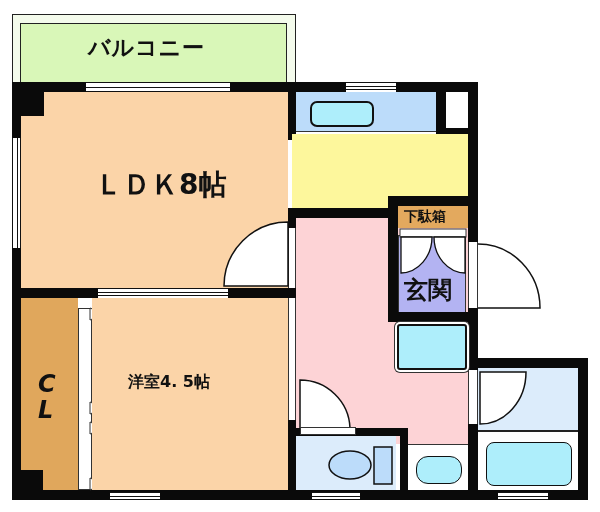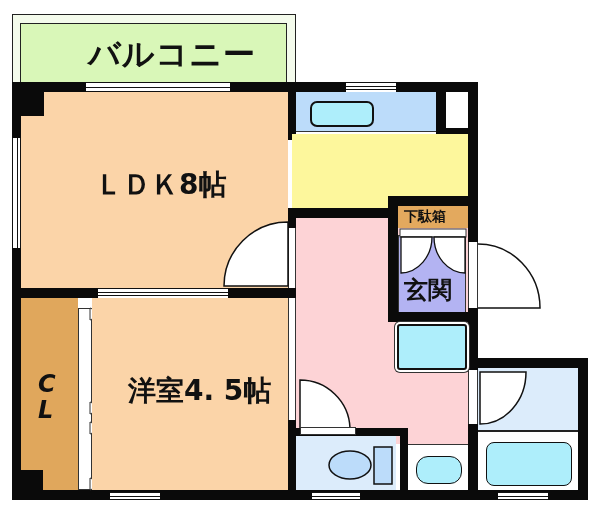--- a/index.html
+++ b/index.html
@@ -12,21 +12,21 @@
   .win-h::after { content:""; position:absolute; left:0; right:0; top:50%; height:1px; background:#111; }
   .win-v { border-left:1.5px solid #111; border-right:1.5px solid #111; }
   .win-v::after { content:""; position:absolute; top:0; bottom:0; left:50%; width:1px; background:#111; }
   svg { position:absolute; overflow:visible; }
 </style>
 </head>
 <body>
 
 <div class="abs" style="left:12px;top:14px;width:284px;height:70px;border:1px solid #222;background:#f4fbec;"></div>
 <div class="abs" style="left:20px;top:23px;width:267px;height:60px;border:1px solid #222;background:#d9f7b8;"></div>
-<div class="label" style="left:88px;top:33px;font-size:32px;letter-spacing:1px;">バルコニー</div>
+<div class="label" style="left:88px;top:33px;font-size:22px;letter-spacing:1px;">バルコニー</div>
 
 <div class="wall" style="left:12px;top:82px;width:86px;height:10px;"></div>
 <div class="wall" style="left:228px;top:82px;width:118px;height:10px;"></div>
 <div class="wall" style="left:396px;top:82px;width:82px;height:10px;"></div>
 <div class="wall" style="left:12px;top:82px;width:32px;height:34px;"></div>
 <div class="wall" style="left:12px;top:82px;width:9px;height:56px;"></div>
 <div class="wall" style="left:12px;top:248px;width:9px;height:250px;"></div>
 <div class="wall" style="left:468px;top:82px;width:10px;height:288px;"></div>
 <div class="wall" style="left:12px;top:490px;width:576px;height:10px;"></div>
 <div class="wall" style="left:578px;top:358px;width:10px;height:142px;"></div>
@@ -72,21 +72,21 @@
 
 <div class="abs" style="left:78px;top:308px;width:14px;height:182px;background:#fff;border:1px solid #333;"></div>
 <svg style="left:90px;top:300px;" width="20" height="190">
   <polygon points="0,8 14,14 0,20" fill="#fff" stroke="#333" stroke-width="1"></polygon>
   <polygon points="0,102 14,108 0,114" fill="#fff" stroke="#333" stroke-width="1"></polygon>
   <polygon points="0,122 14,128 0,134" fill="#fff" stroke="#333" stroke-width="1"></polygon>
   <polygon points="0,178 14,184 0,190" fill="#fff" stroke="#333" stroke-width="1"></polygon>
 </svg>
 
 <div class="abs" style="left:92px;top:298px;width:196px;height:192px;background:#fbd4a8;"></div>
-<div class="label" style="left:128px;top:372px;font-size:28px;">洋室4. 5帖</div>
+<div class="label" style="left:128px;top:372px;font-size:16px;">洋室4. 5帖</div>
 <div class="win win-h" style="left:110px;top:492px;width:50px;height:8px;"></div>
 
 <div class="abs" style="left:288px;top:298px;width:8px;height:130px;background:#fff;border-left:1px solid #333;border-right:1px solid #333;"></div>
 <div class="wall" style="left:288px;top:420px;width:8px;height:70px;"></div>
 
 <div class="abs" style="left:296px;top:218px;width:172px;height:226px;background:#fdd3d6;"></div>
 <div class="wall" style="left:388px;top:206px;width:10px;height:114px;"></div>
 
 <svg style="left:298px;top:378px;" width="56" height="54">
   <path d="M2 2 A50 50 0 0 1 52 50 L2 50 Z" fill="#fff" stroke="#111" stroke-width="1.5"></path>

